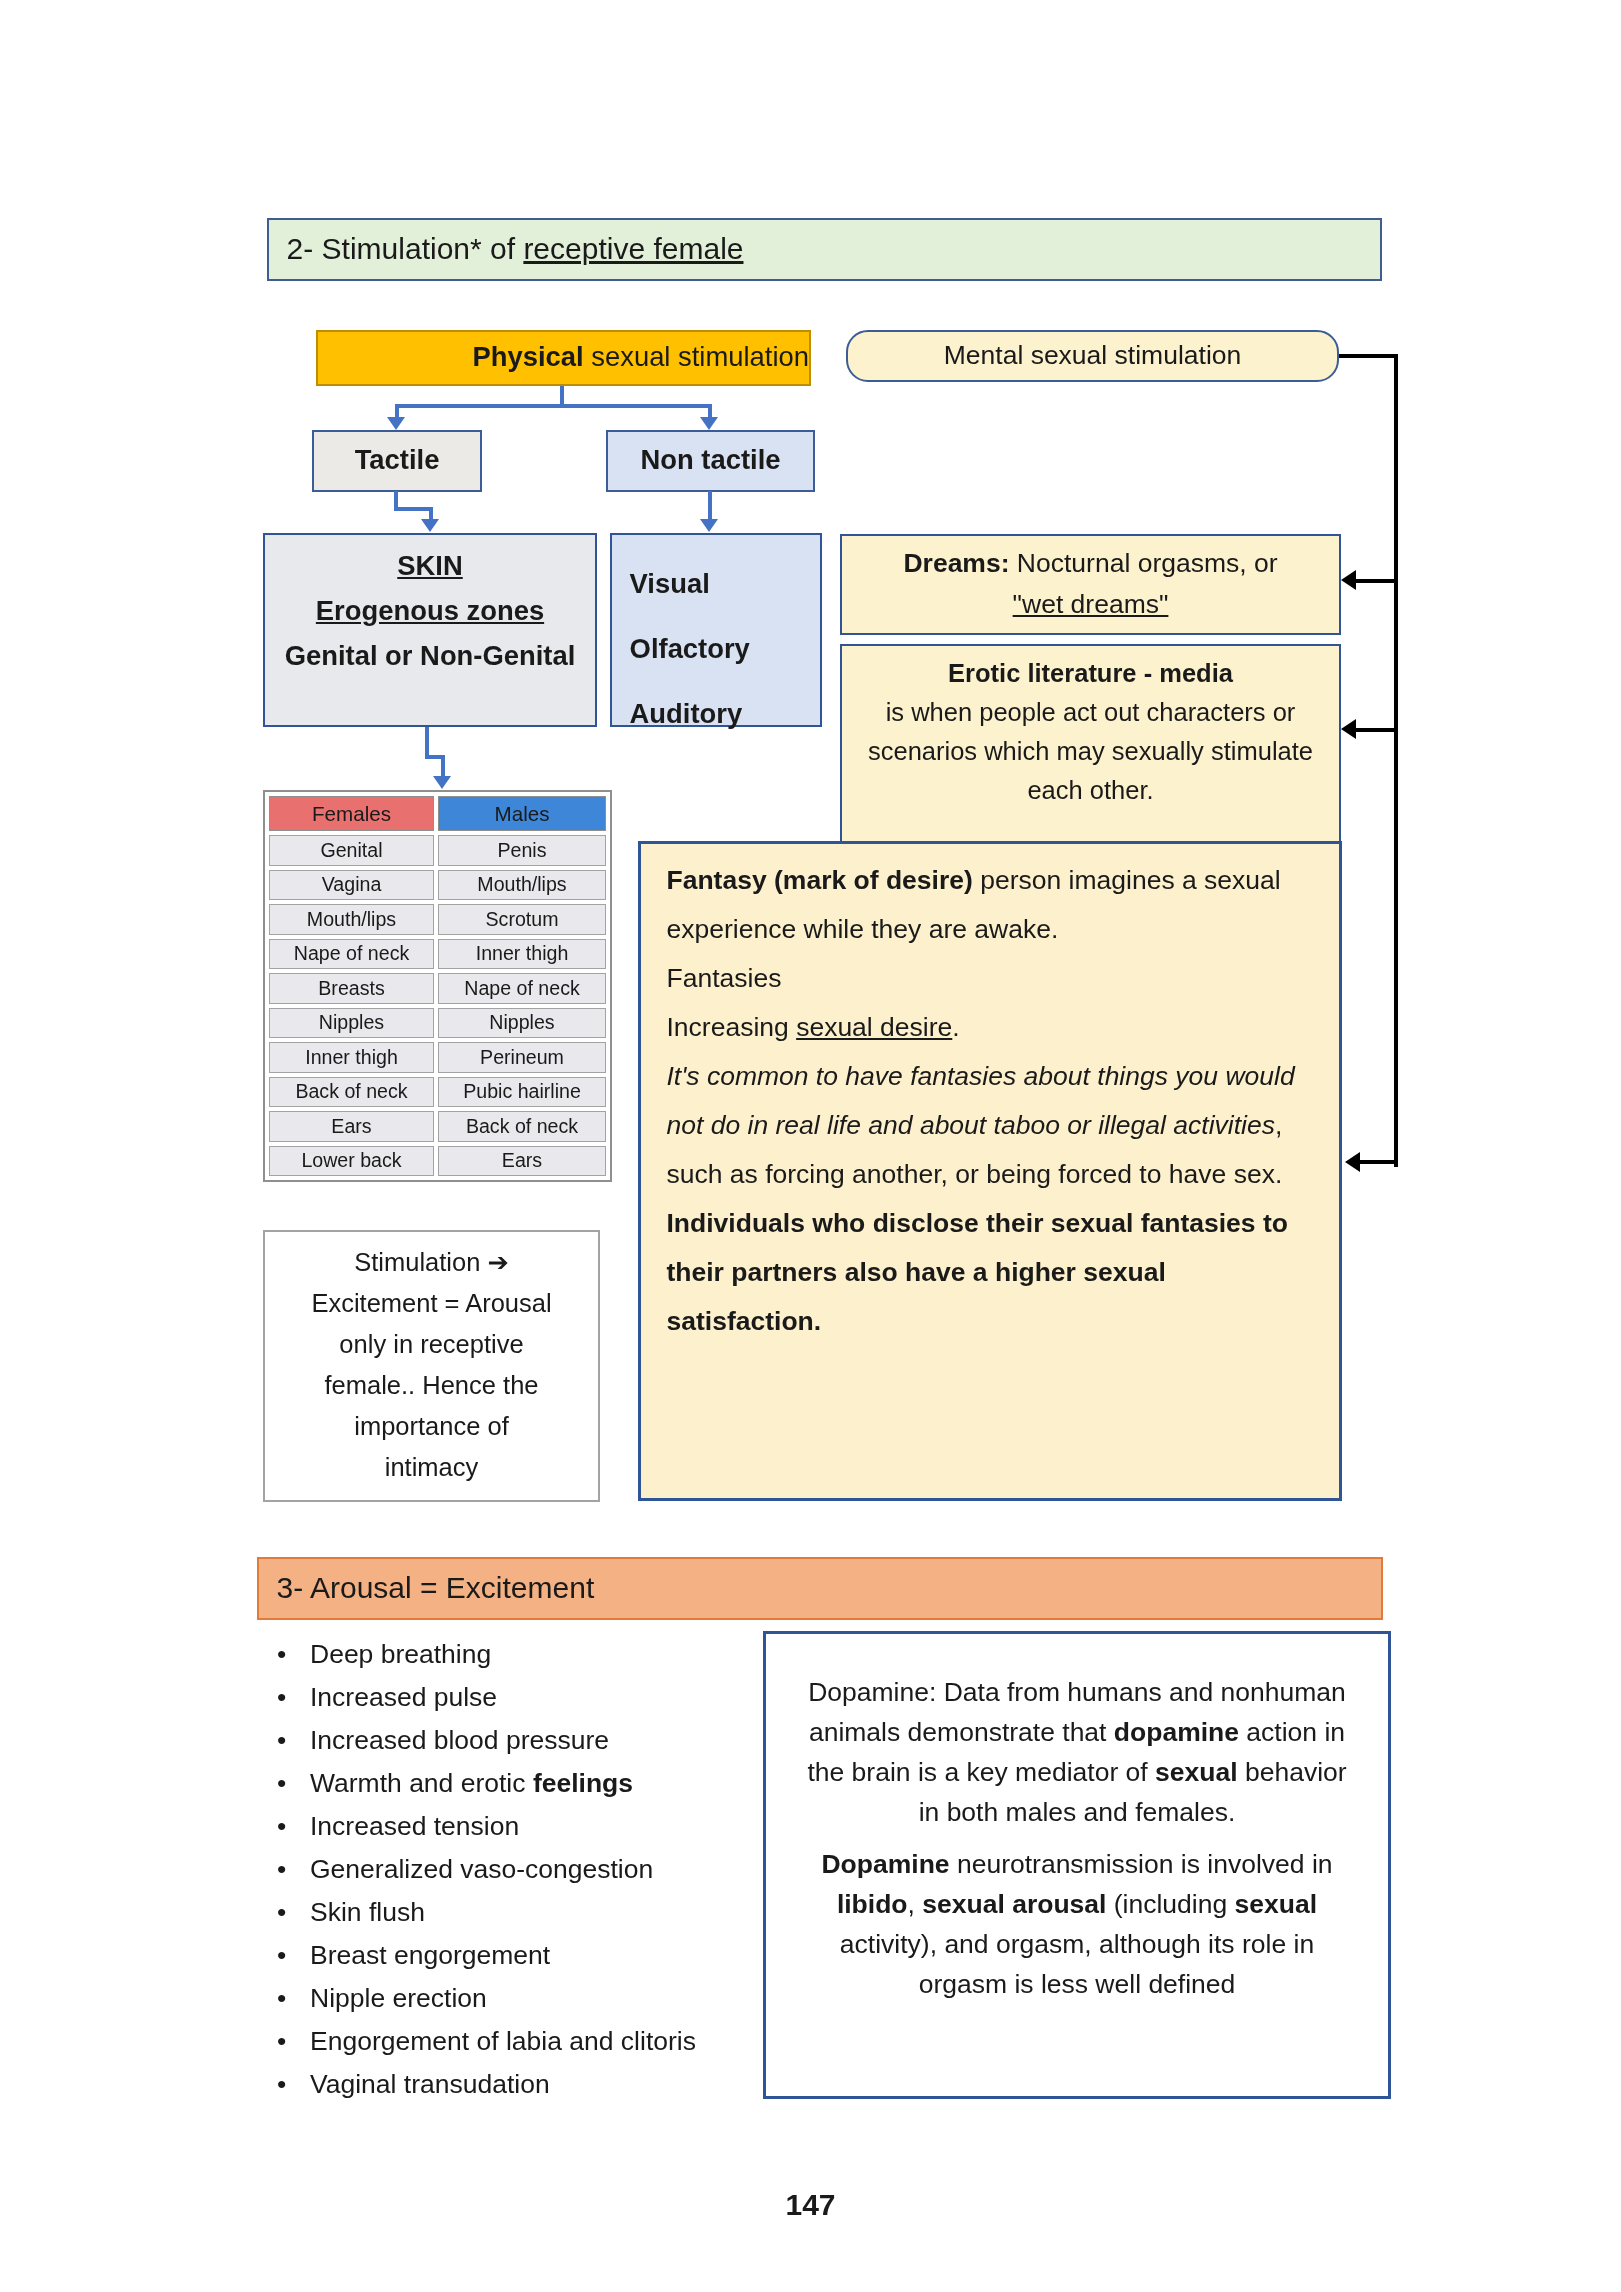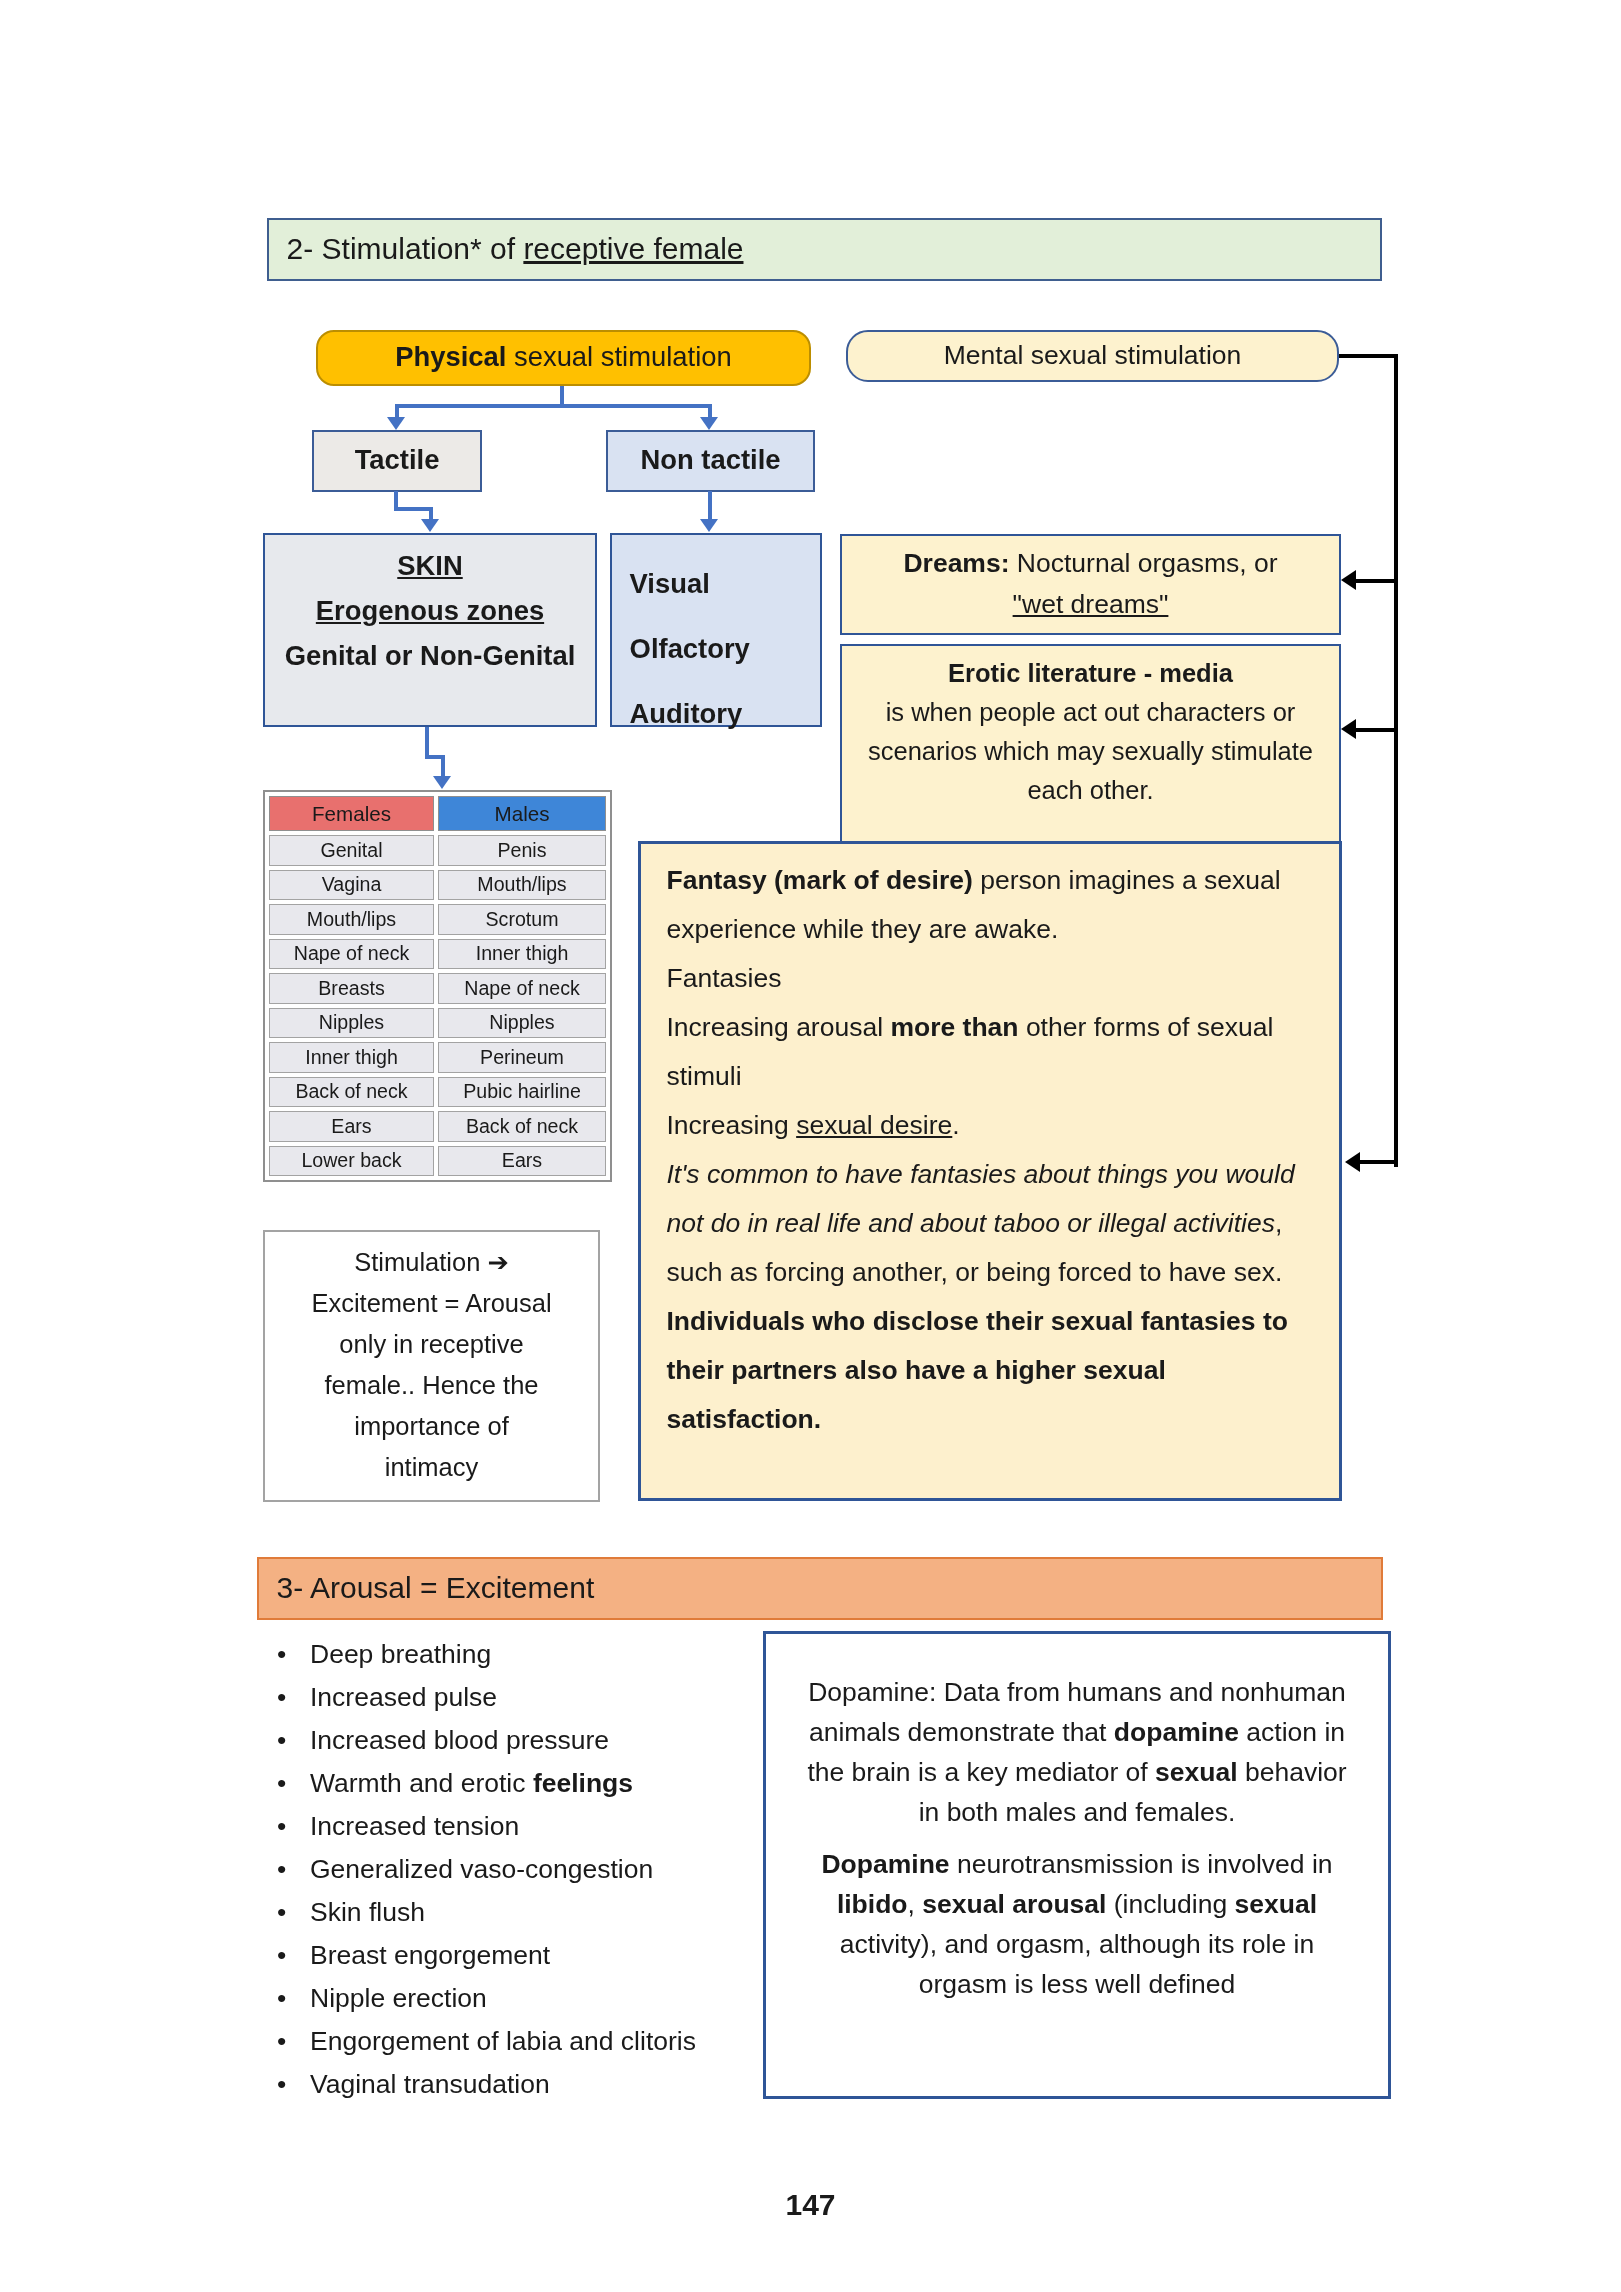--- a/index.html
+++ b/index.html
@@ -10,21 +10,21 @@
   .i{font-style:italic;}
   .u{text-decoration:underline;}
 
   
   .sec-hdr{font-size:30px;line-height:57px;padding-left:17.6px;}
   #hdr2{left:267px;top:218px;width:1115px;height:63px;background:#e2efd9;border:2.9px solid #3f5e8f;}
   #hdr3{left:257px;top:1557px;width:1126px;height:63px;background:#f4b183;border:2.9px solid #e07b39;}
 
   
   #physical{left:316px;top:330px;width:495px;height:56px;background:#ffc000;border:2.9px solid #bc8e00;
-            border-radius:18px;font-size:27.4px;line-height:50px;text-align:center;}
+            border-radius:0;font-size:27.4px;line-height:50px;text-align:right;}
   #mental{left:846px;top:330px;width:493px;height:52px;background:#fdf2ce;border:2.9px solid #3b5c97;
           border-radius:22px;font-size:26.5px;line-height:46px;text-align:center;}
   #tactile{left:312px;top:430px;width:170px;height:62px;background:#eceae7;border:2.9px solid #3b5c97;
            font-size:27.4px;line-height:56px;text-align:center;font-weight:bold;}
   #nontactile{left:606px;top:430px;width:209px;height:62px;background:#d9e2f2;border:2.9px solid #3b5c97;
            font-size:27.4px;line-height:56px;text-align:center;font-weight:bold;}
   #skin{left:263px;top:533px;width:334px;height:194px;background:#e7e9ed;border:2.9px solid #2f5597;
         font-size:27.4px;line-height:45px;text-align:center;font-weight:bold;padding:7.8px 15.7px 0 15.7px;}
   #senses{left:610px;top:533px;width:212px;height:194px;background:#d9e2f2;border:2.9px solid #2f5597;
         font-size:27.4px;line-height:65px;font-weight:bold;padding:15.7px 0 0 17.6px;}
@@ -169,21 +169,20 @@
     <div>Excitement = Arousal</div>
     <div>only in receptive</div>
     <div>female.. Hence the</div>
     <div>importance of</div>
     <div>intimacy</div>
   </div>
 
   <div id="fantasy" class="abs">
     <p><span class="b">Fantasy (mark of desire)</span><span> person imagines a sexual experience while they are awake.</span></p>
     <p>Fantasies</p>
-    <p><span>Increasing arousal </span><span class="b">more than</span><span> other forms of sexual stimuli</span></p>
     <p><span>Increasing </span><span class="u">sexual desire</span><span>.</span></p>
     <p><span class="i">It's common to have fantasies about things you would not do in real life and about taboo or illegal activities</span><span>, such as forcing another, or being forced to have sex.</span></p>
     <p class="b">Individuals who disclose their sexual fantasies to their partners also have a higher sexual satisfaction.</p>
   </div>
 
   <div id="hdr3" class="abs sec-hdr">3- Arousal = Excitement</div>
 
   <ul id="bullets" class="abs">
     <li><span>Deep breathing</span><span class="b"></span></li>
     <li><span>Increased pulse</span><span class="b"></span></li>

